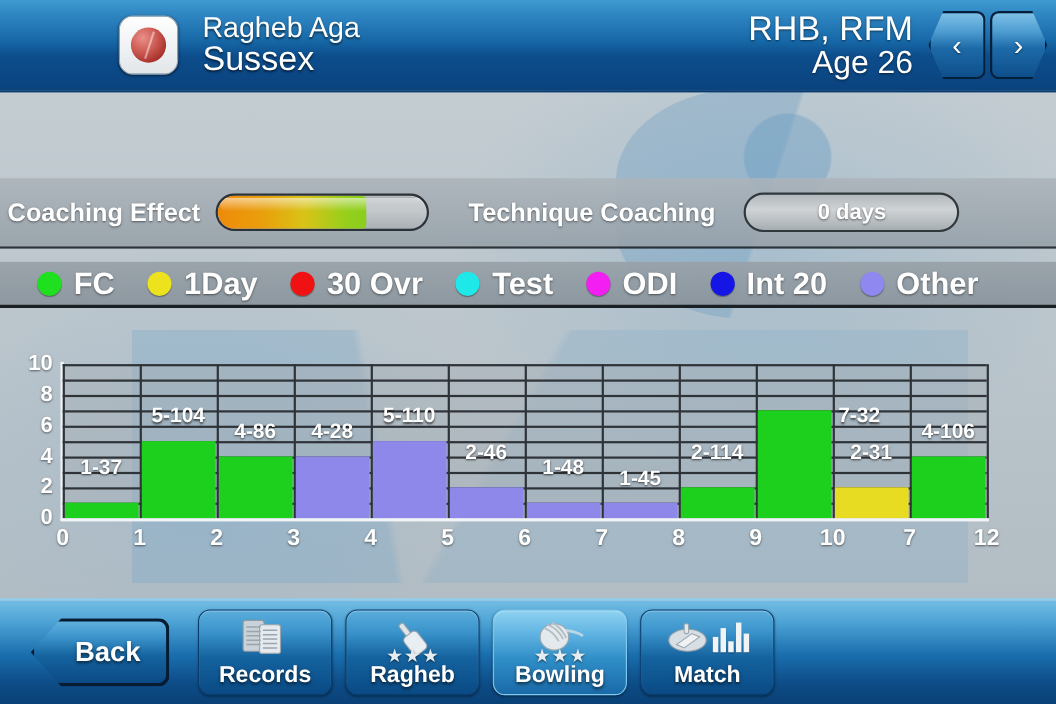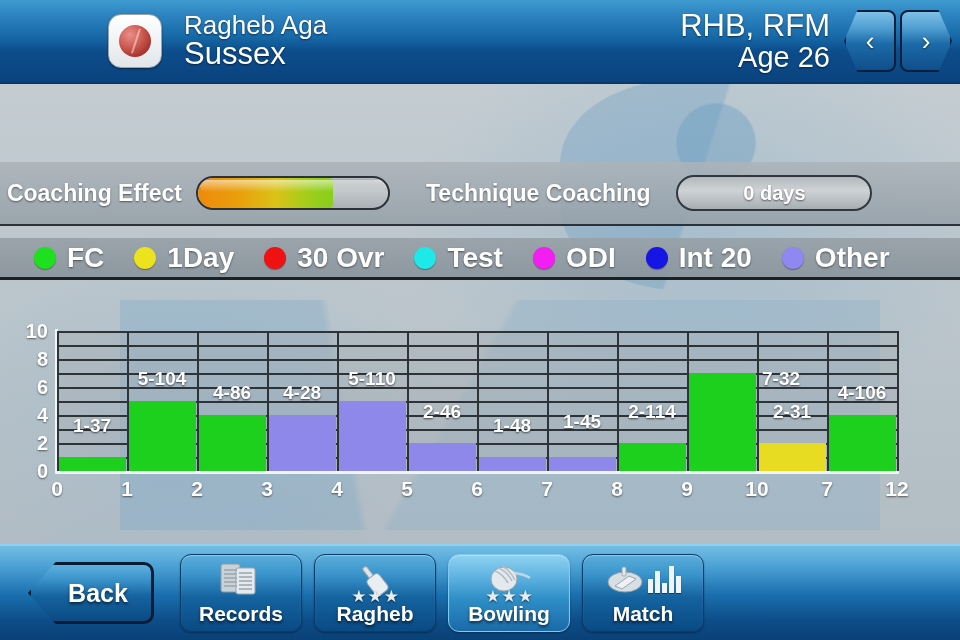--- a/index.html
+++ b/index.html
@@ -302,21 +302,21 @@
         <div class="bar-label" style="left: 175px; top: 50.6px; transform: translateX(-50%); position: absolute;">4-86</div>
         <div class="bar" style="left: 212px; width: 67px; height: 56px; background: rgb(142, 136, 234);"></div>
         <div class="bar-label" style="left: 245px; top: 50.6px; transform: translateX(-50%); position: absolute;">4-28</div>
         <div class="bar" style="left: 282px; width: 67px; height: 70px; background: rgb(142, 136, 234);"></div>
         <div class="bar-label" style="left: 315px; top: 36.6px; transform: translateX(-50%); position: absolute;">5-110</div>
         <div class="bar" style="left: 352px; width: 67px; height: 28px; background: rgb(142, 136, 234);"></div>
         <div class="bar-label" style="left: 385px; top: 70.2px; transform: translateX(-50%); position: absolute;">2-46</div>
         <div class="bar" style="left: 422px; width: 67px; height: 14px; background: rgb(142, 136, 234);"></div>
         <div class="bar-label" style="left: 455px; top: 84.2px; transform: translateX(-50%); position: absolute;">1-48</div>
         <div class="bar" style="left: 492px; width: 67px; height: 14px; background: rgb(142, 136, 234);"></div>
-        <div class="bar-label" style="left: 525px; top: 80px; transform: translateX(-50%); position: absolute; text-align: center;">1-45</div>
+        <div class="bar-label" style="left: 525px; top: 94px; transform: translateX(-50%); position: absolute; text-align: center;">1-45</div>
         <div class="bar" style="left: 562px; width: 67px; height: 28px; background: rgb(30, 208, 30);"></div>
         <div class="bar-label" style="left: 595px; top: 70.2px; transform: translateX(-50%); position: absolute;">2-114</div>
         <div class="bar" style="left: 632px; width: 67px; height: 98px; background: rgb(30, 208, 30);"></div>
         <div class="bar-label" style="left: 686px; top: 36.6px; transform: translateX(-50%); position: absolute; margin-left: 38px;">7-32</div>
         <div class="bar" style="left: 702px; width: 67px; height: 28px; background: rgb(232, 220, 34);"></div>
         <div class="bar-label" style="left: 735px; top: 70.2px; transform: translateX(-50%); position: absolute;">2-31</div>
         <div class="bar" style="left: 772px; width: 67px; height: 56px; background: rgb(30, 208, 30);"></div>
         <div class="bar-label" style="left: 805px; top: 50.6px; transform: translateX(-50%); position: absolute;">4-106</div>
       </div>
     <div id="xticks">

